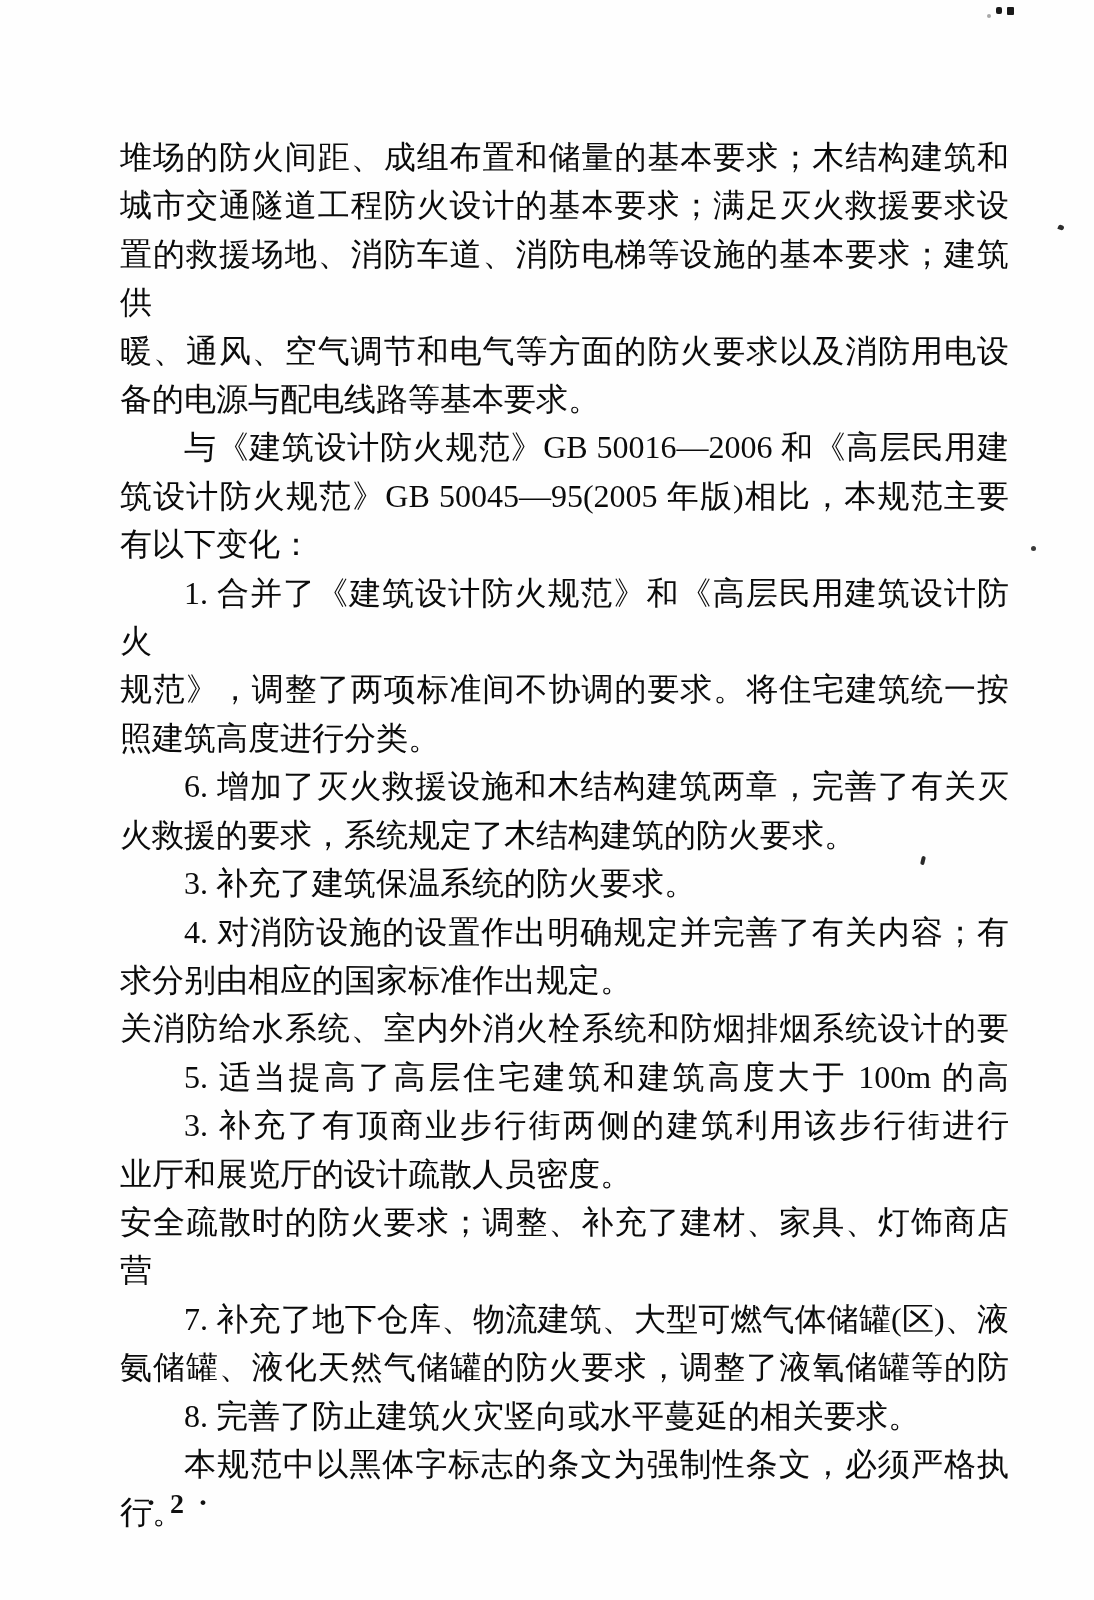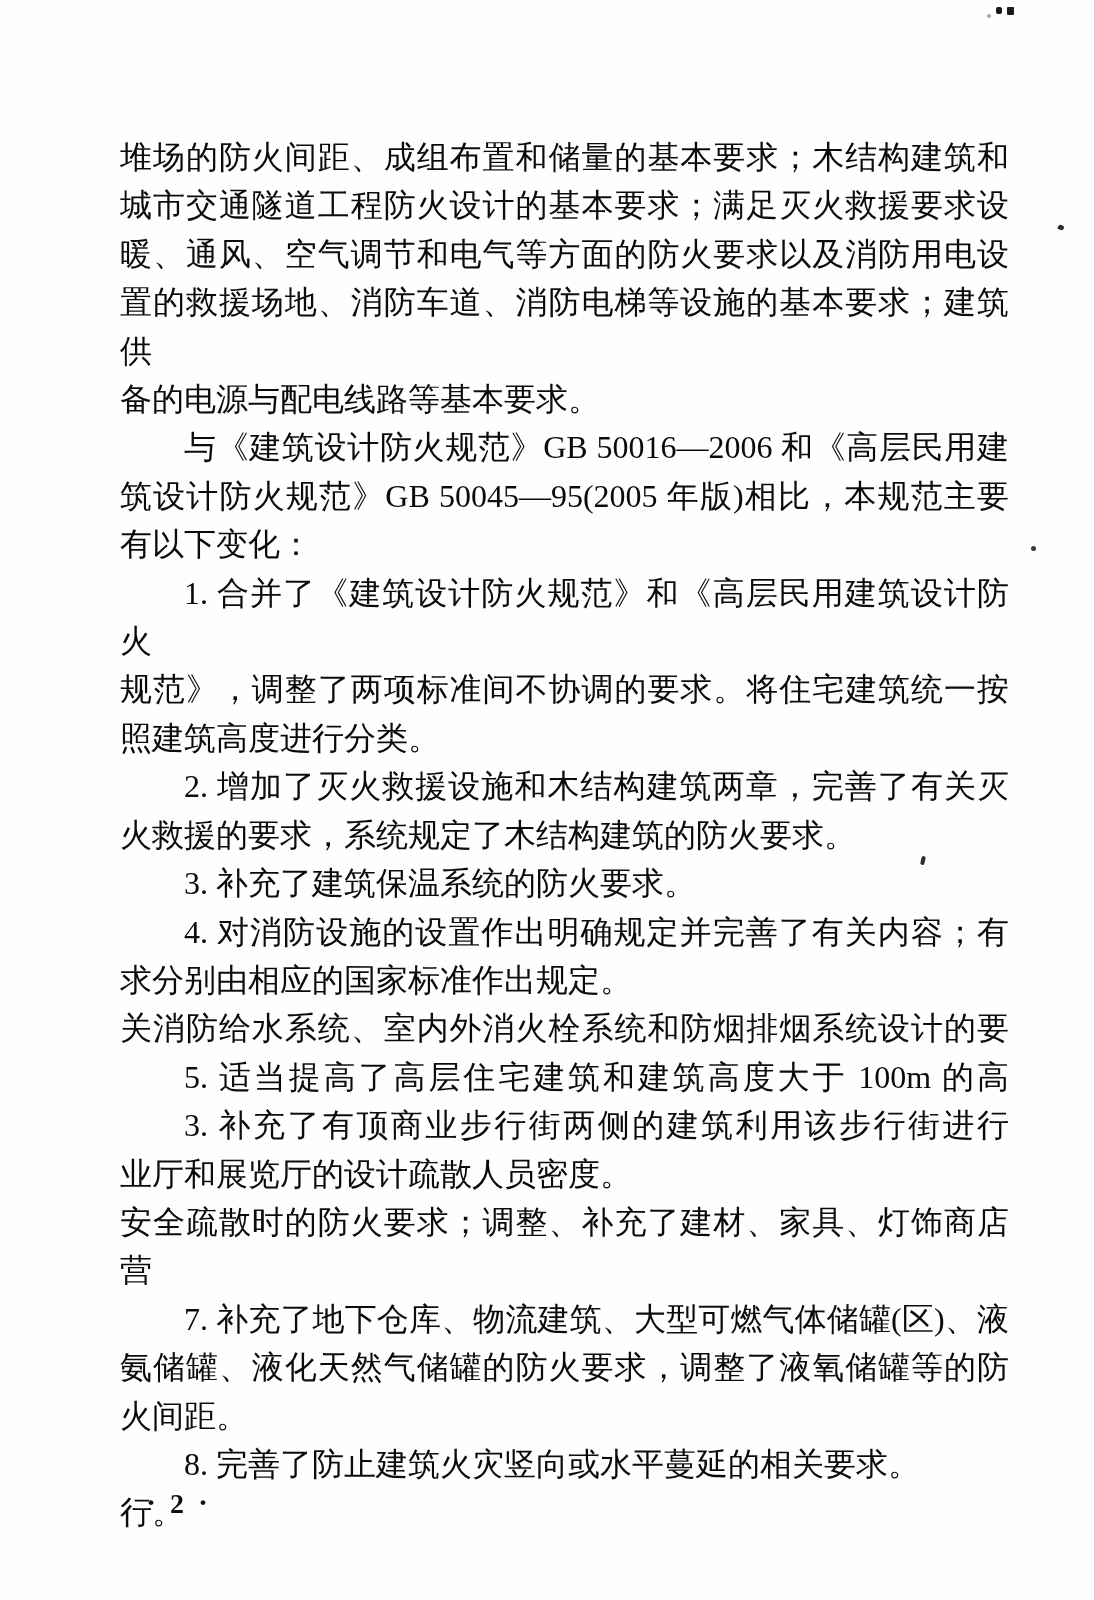--- a/index.html
+++ b/index.html
@@ -75,43 +75,43 @@
   #speck6 { left: 921px;  top: 856px;  width: 4px; height: 9px; background: #2a2a2a; border-radius: 2px; transform: rotate(14deg); }
 </style>
 </head>
 <body>
 
 <div class="page">
 
   <div class="text-block">
       <div class="line">堆场的防火间距、成组布置和储量的基本要求；木结构建筑和</div>
       <div class="line">城市交通隧道工程防火设计的基本要求；满足灭火救援要求设</div>
+      <div class="line">置的救援场地、消防车道、消防电梯等设施的基本要求；建筑供</div>
       <div class="line">暖、通风、空气调节和电气等方面的防火要求以及消防用电设</div>
-      <div class="line">置的救援场地、消防车道、消防电梯等设施的基本要求；建筑供</div>
       <div class="line nofill">备的电源与配电线路等基本要求。</div>
       <div class="line indent">与《建筑设计防火规范》GB 50016—2006 和《高层民用建</div>
       <div class="line">筑设计防火规范》GB 50045—95(2005 年版)相比，本规范主要</div>
       <div class="line nofill">有以下变化：</div>
       <div class="line indent">1. 合并了《建筑设计防火规范》和《高层民用建筑设计防火</div>
       <div class="line">规范》，调整了两项标准间不协调的要求。将住宅建筑统一按</div>
       <div class="line nofill">照建筑高度进行分类。</div>
-      <div class="line indent">2. 增加了灭火救援设施和木结构建筑两章，完善了有关灭</div>
+      <div class="line indent">6. 增加了灭火救援设施和木结构建筑两章，完善了有关灭</div>
       <div class="line nofill">火救援的要求，系统规定了木结构建筑的防火要求。</div>
       <div class="line indent nofill">3. 补充了建筑保温系统的防火要求。</div>
       <div class="line indent">4. 对消防设施的设置作出明确规定并完善了有关内容；有</div>
       <div class="line nofill">求分别由相应的国家标准作出规定。</div>
       <div class="line">关消防给水系统、室内外消火栓系统和防烟排烟系统设计的要</div>
       <div class="line indent">5. 适当提高了高层住宅建筑和建筑高度大于 100m 的高</div>
       <div class="line indent">3. 补充了有顶商业步行街两侧的建筑利用该步行街进行</div>
       <div class="line nofill">业厅和展览厅的设计疏散人员密度。</div>
       <div class="line">安全疏散时的防火要求；调整、补充了建材、家具、灯饰商店营</div>
       <div class="line indent">7. 补充了地下仓库、物流建筑、大型可燃气体储罐(区)、液</div>
       <div class="line">氨储罐、液化天然气储罐的防火要求，调整了液氧储罐等的防</div>
-      <div class="line nofill">火间距。</div>
       <div class="line indent nofill">8. 完善了防止建筑火灾竖向或水平蔓延的相关要求。</div>
+      <div class="line indent">本规范中以黑体字标志的条文为强制性条文，必须严格执</div>
       <div class="line nofill">行。</div>
     </div>
 
   <div class="pagenum">
     <span class="dot">·</span>
     <span class="num">2</span>
     <span class="dot">·</span>
   </div>
 
   <div class="speck" id="speck1"></div>

